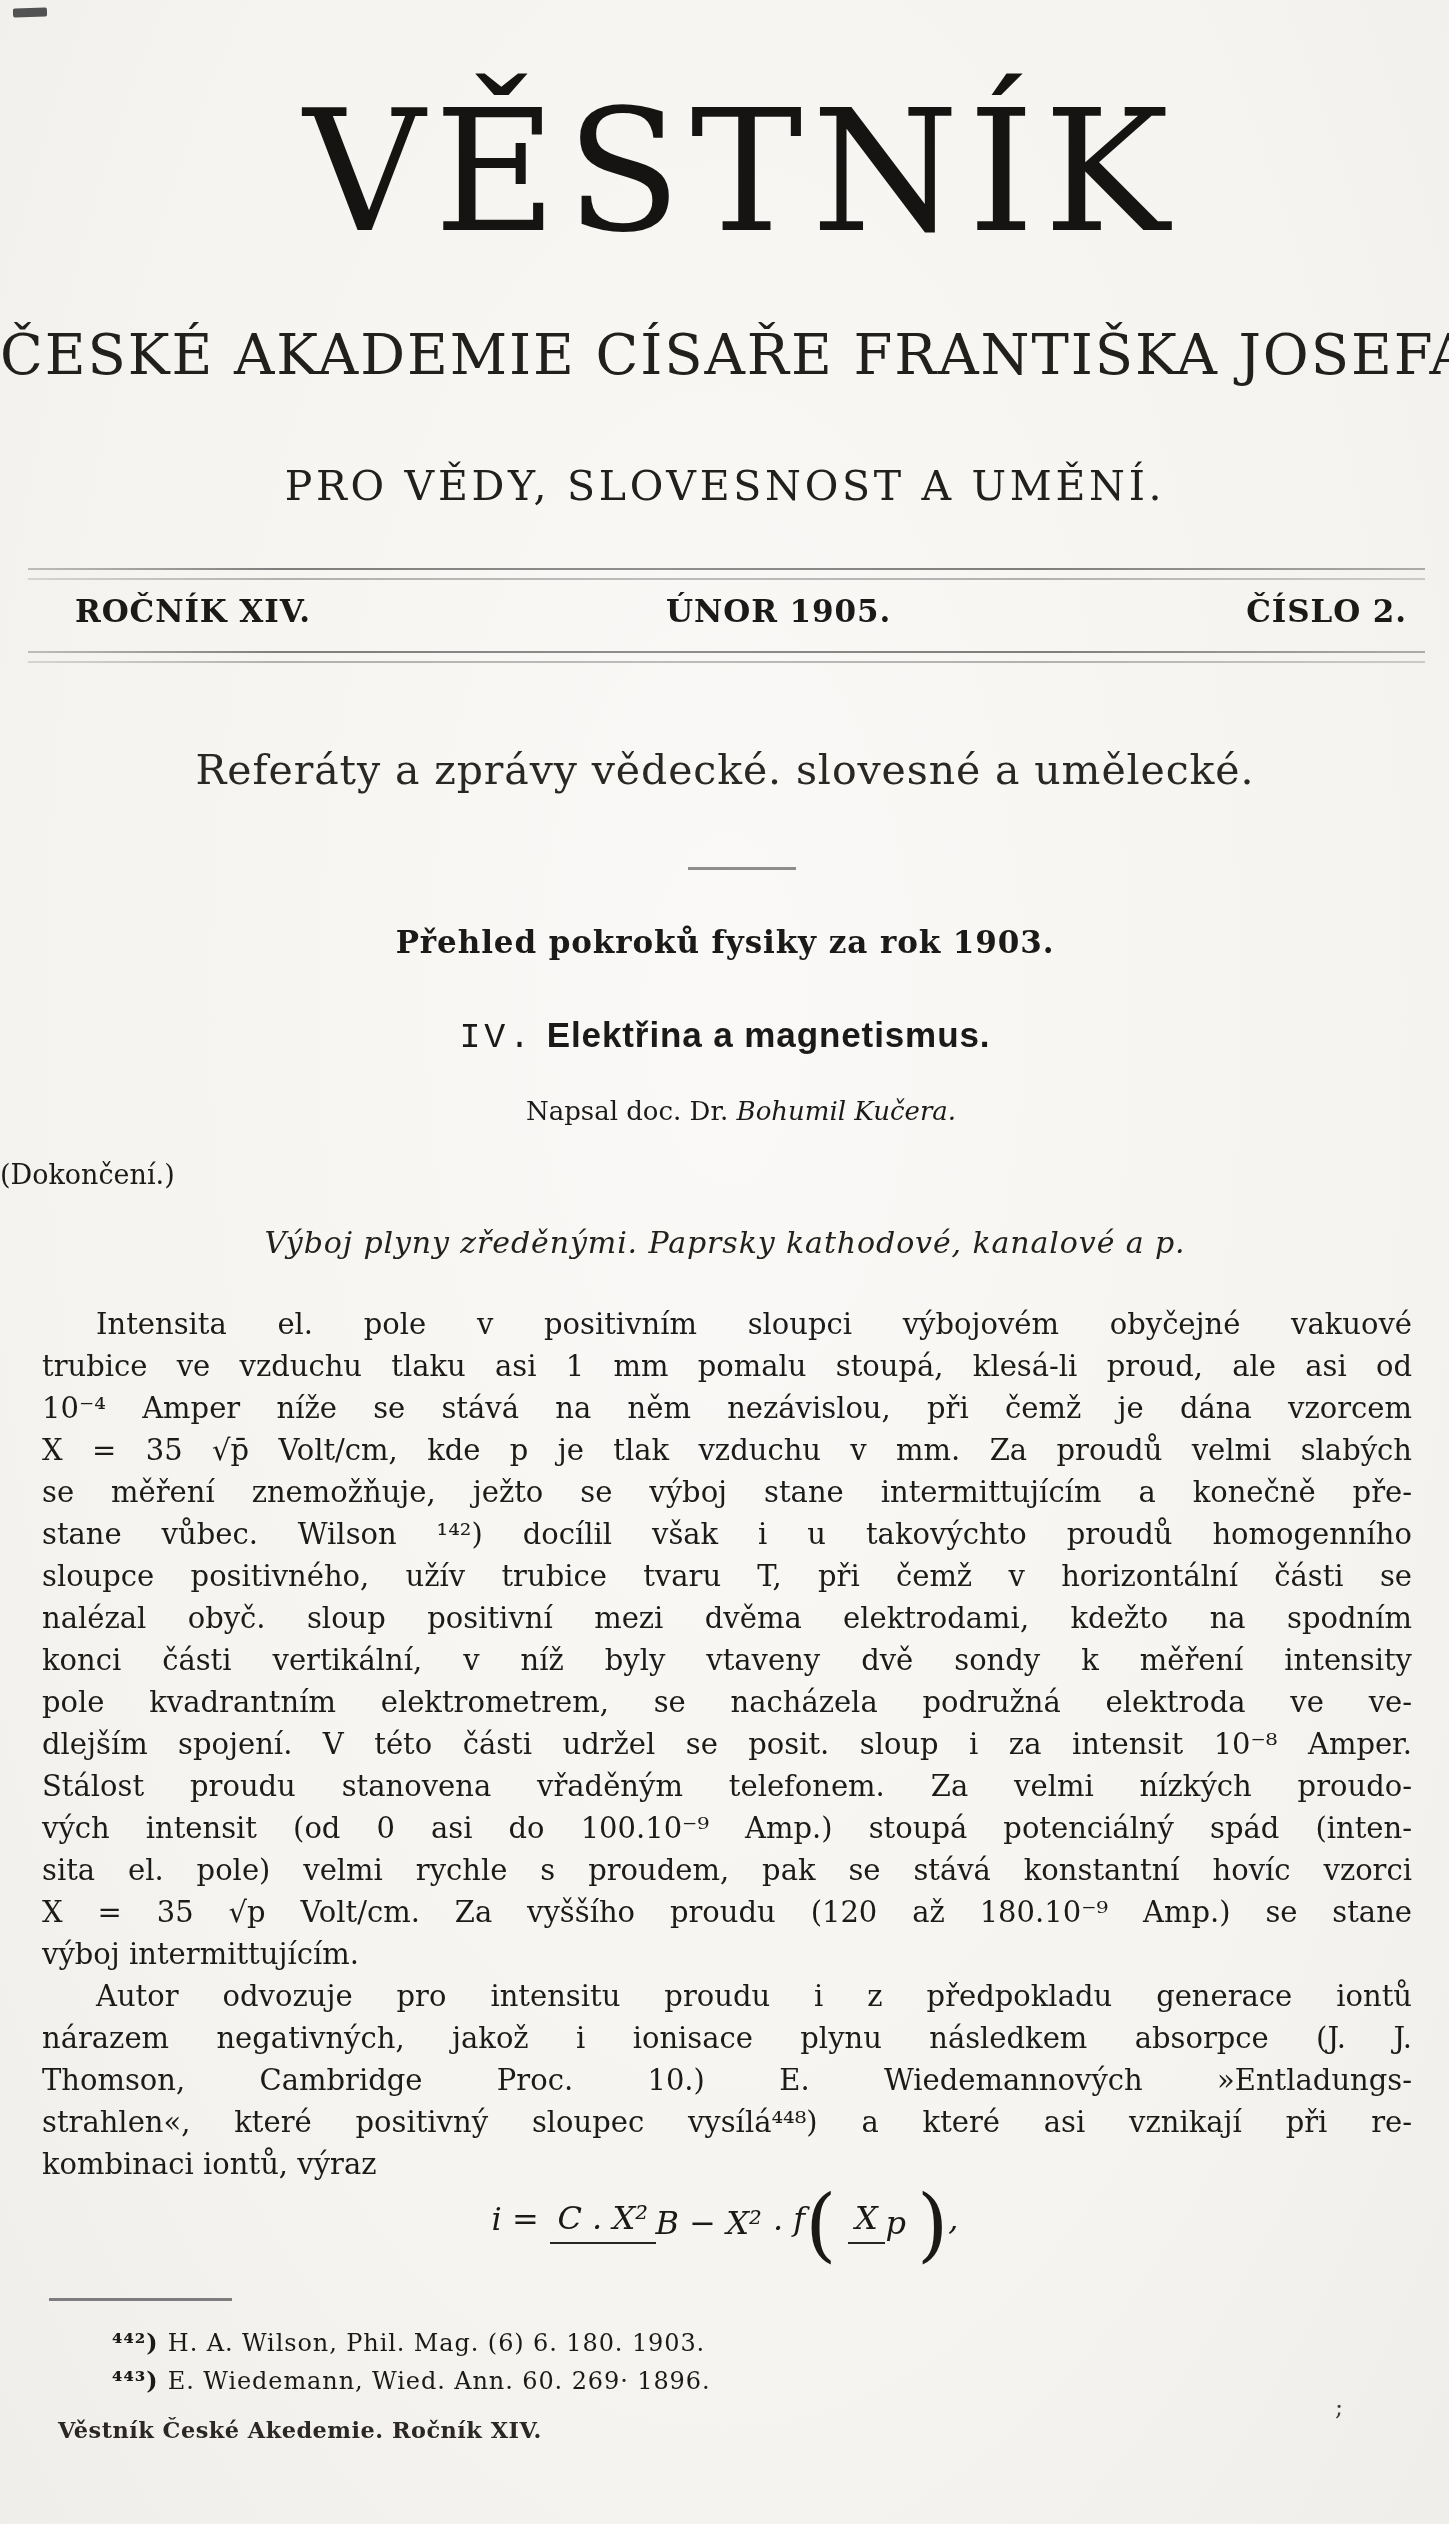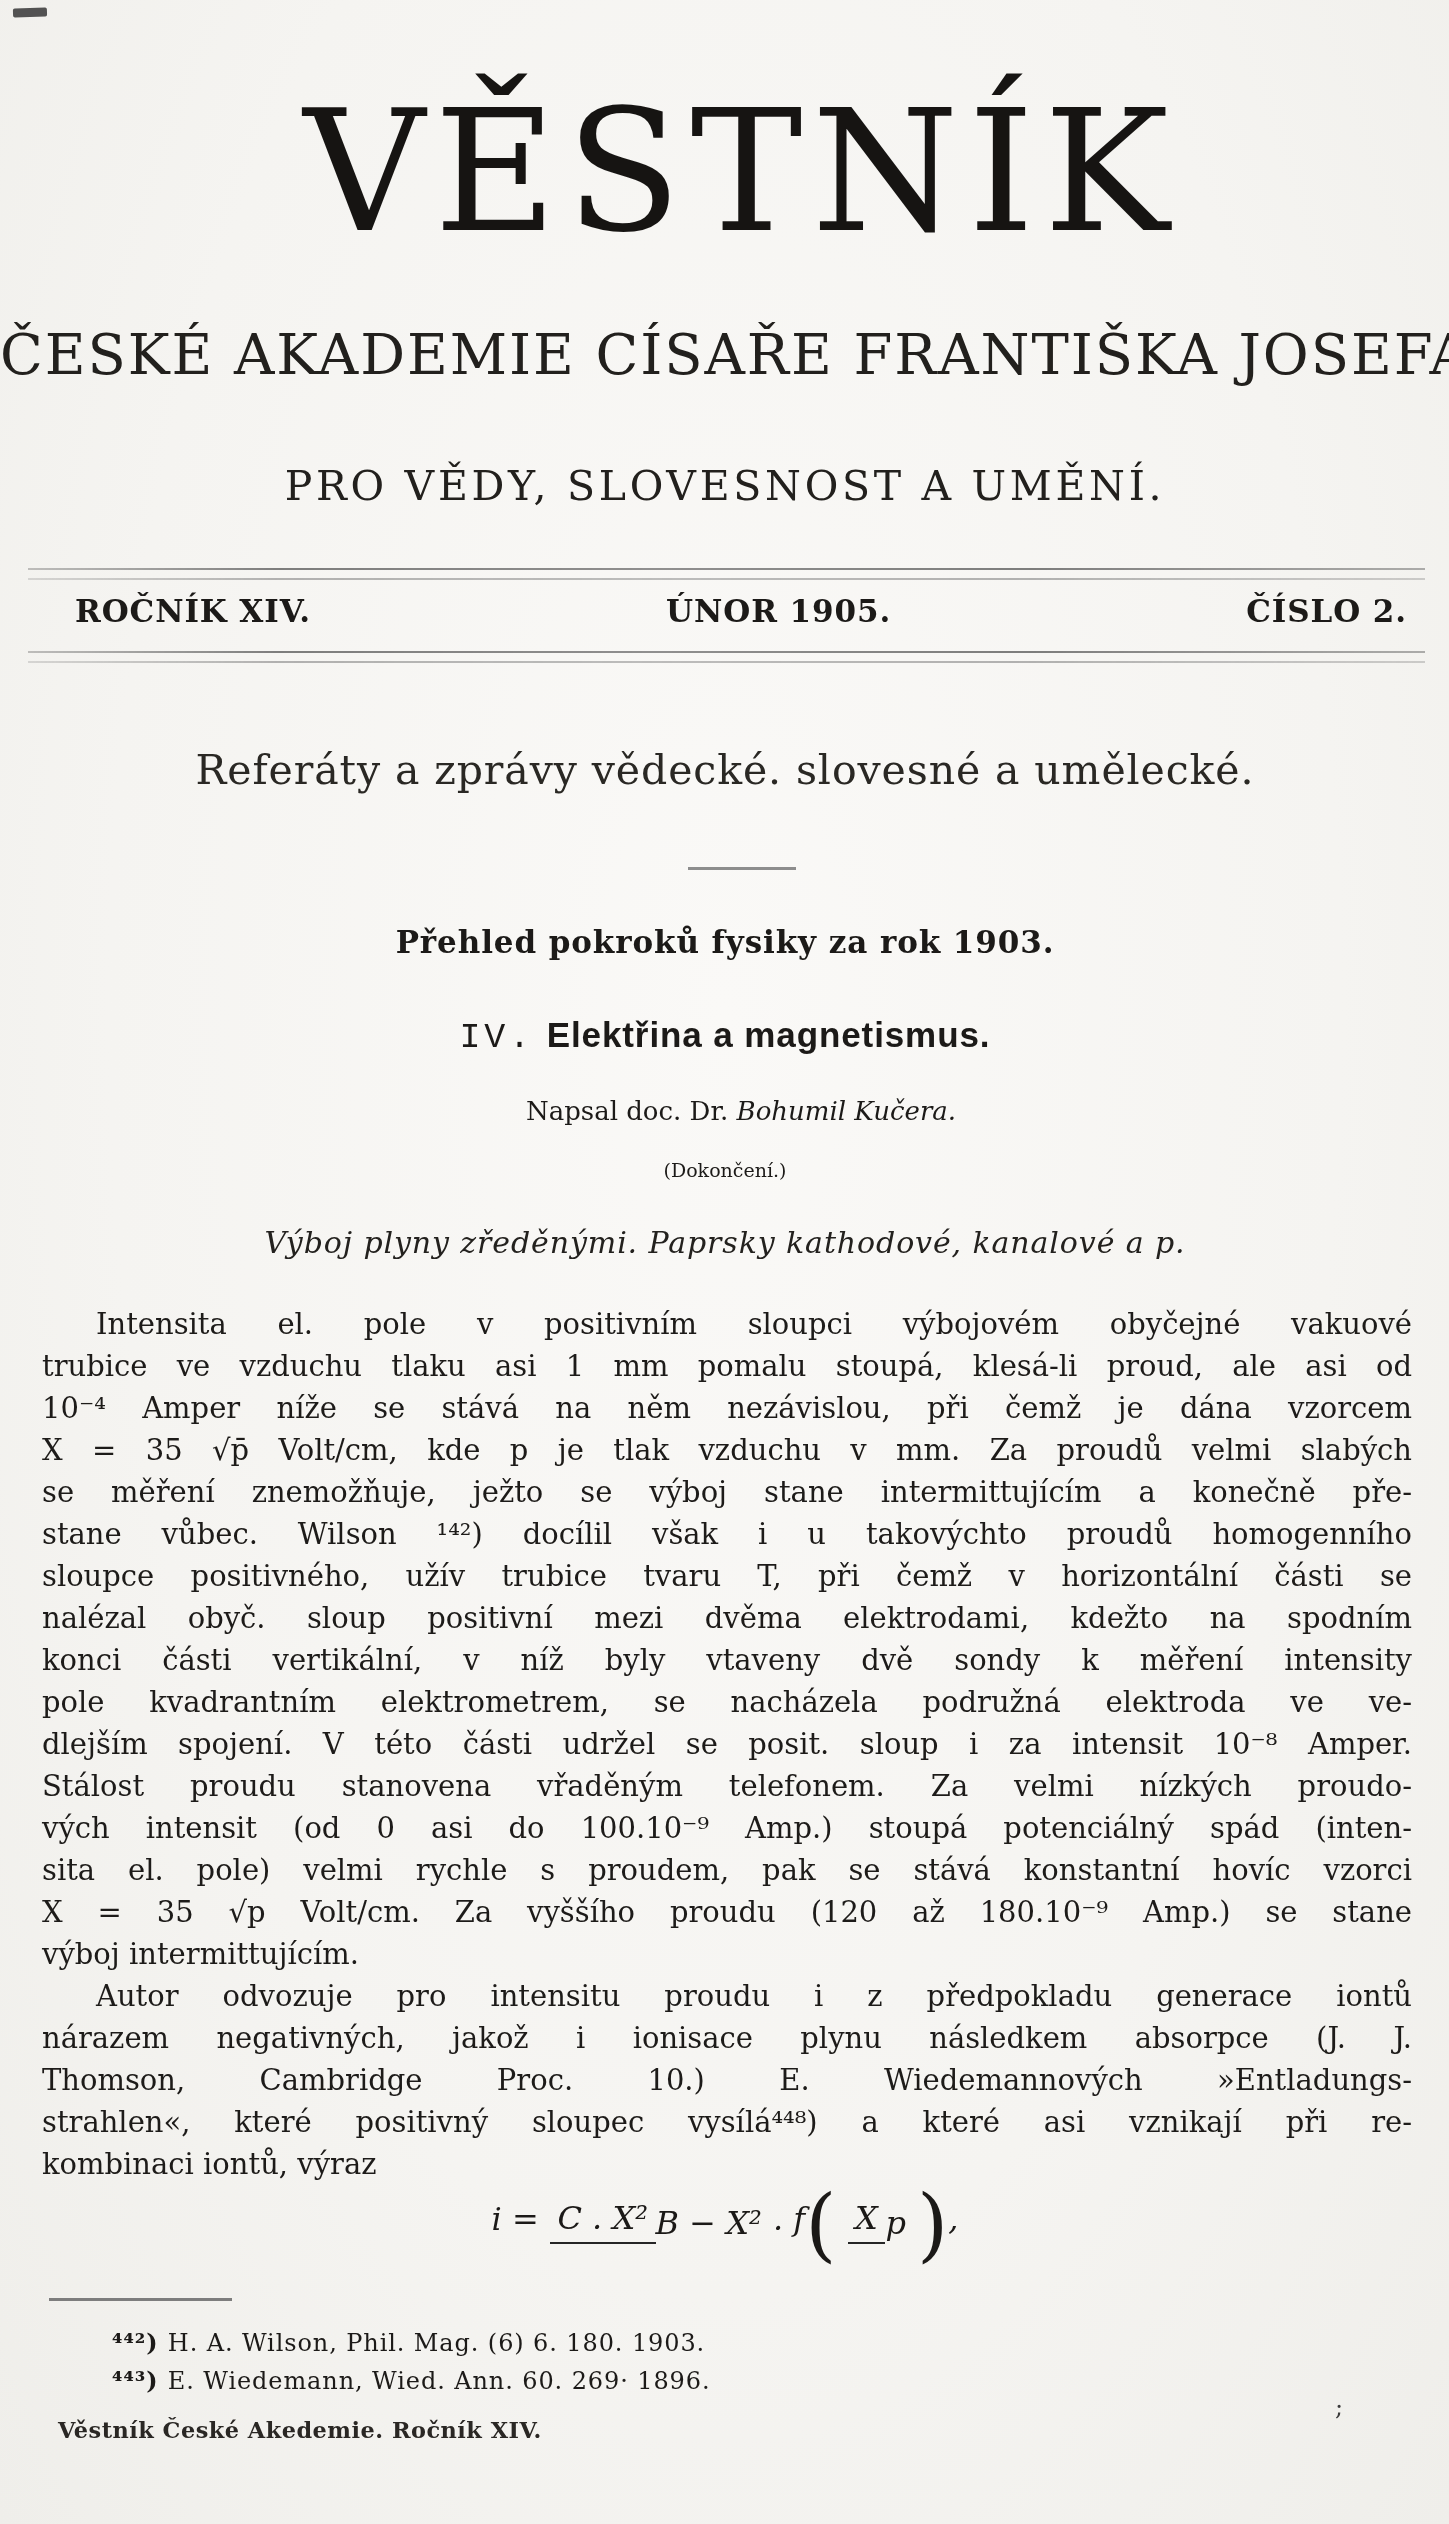--- a/index.html
+++ b/index.html
@@ -66,21 +66,21 @@
   }
   .chapter-num { font-family:Liberation Mono, monospace; letter-spacing:3.7px; margin-right:13px; }
   .chapter-title { font-family:"Liberation Sans", sans-serif; font-weight:bold; letter-spacing:0.9px; }
   .byline {
     position:absolute; top:1096px; left:0; width:100%;
     text-align:center; font-size:26px;padding-left:16px;
   }
   .author { font-style:italic; }
   .dokonceni {
     position:absolute; top:1159px; left:0; width:100%;
-    text-align:center; font-size:19px;
+    font-size:27px;
   }
   .subheading {
     position:absolute; top:1225px; left:0; width:100%;
     text-align:center; font-style:italic; font-size:30px; letter-spacing:0.9px;
     color:#23211e;
   }
   .body-text {
     position:absolute; top:1303px; left:42px; width:1370px;
     font-size:29px; color:#1d1b19;
   }

